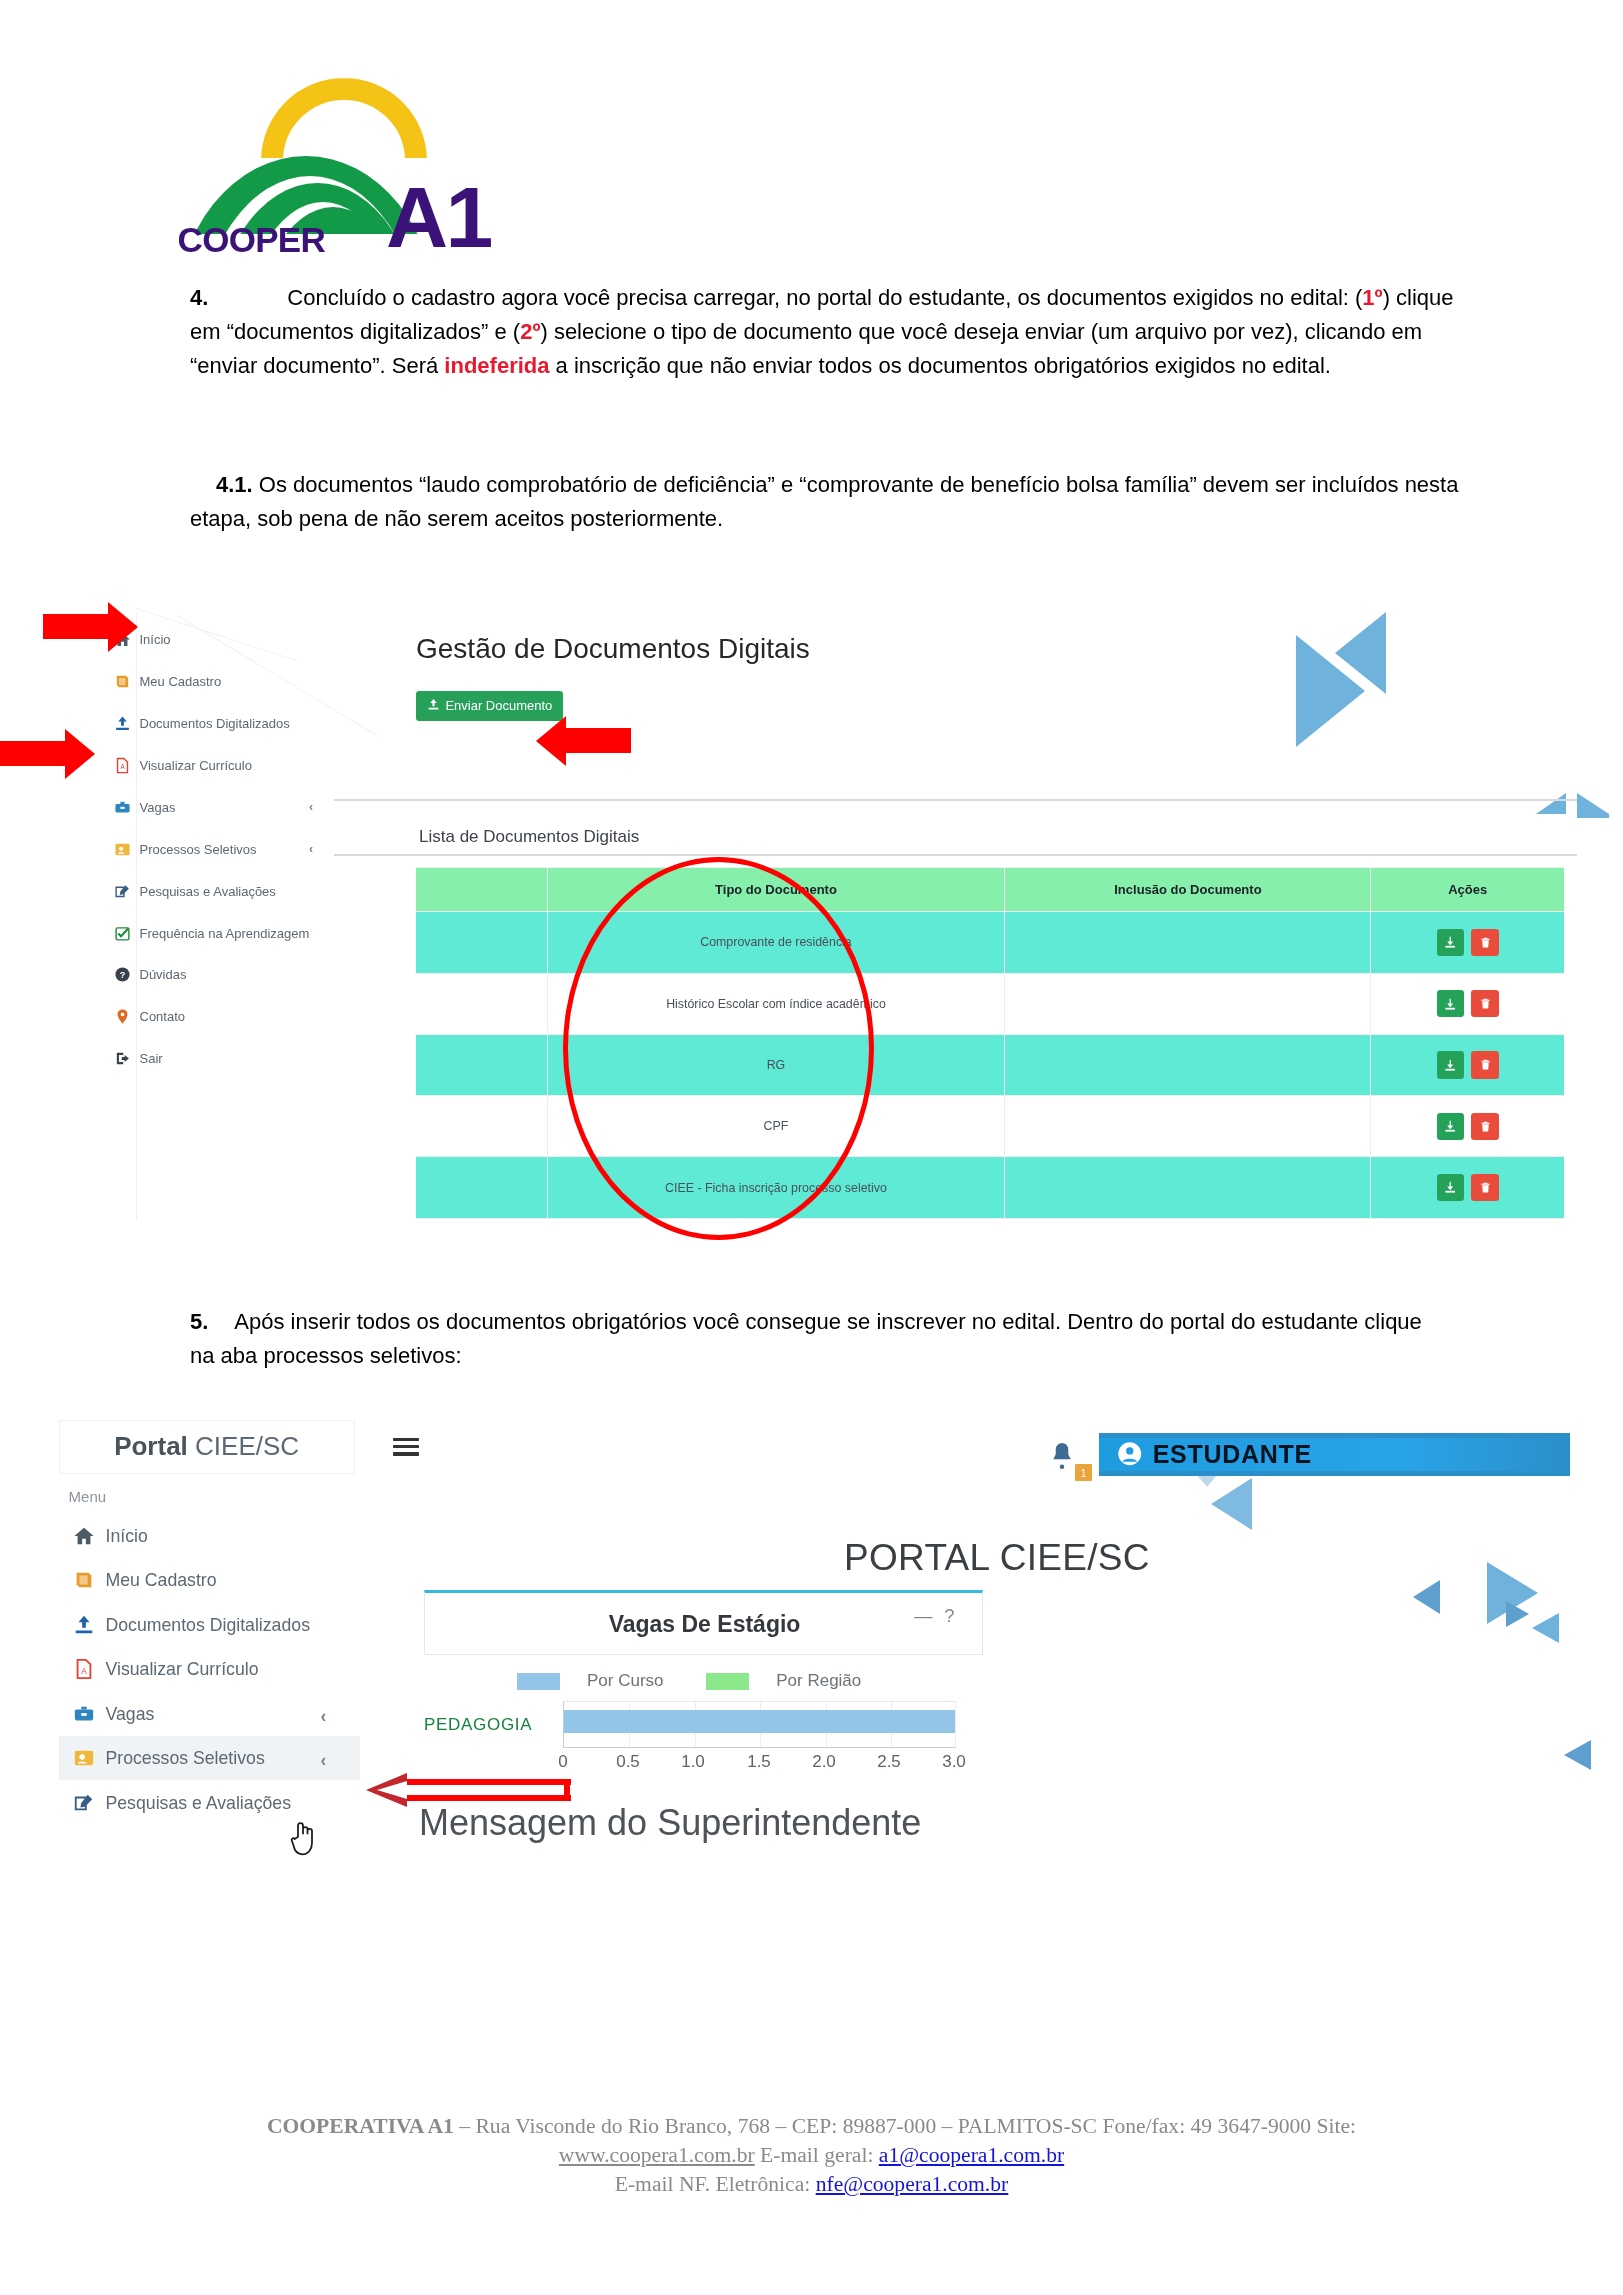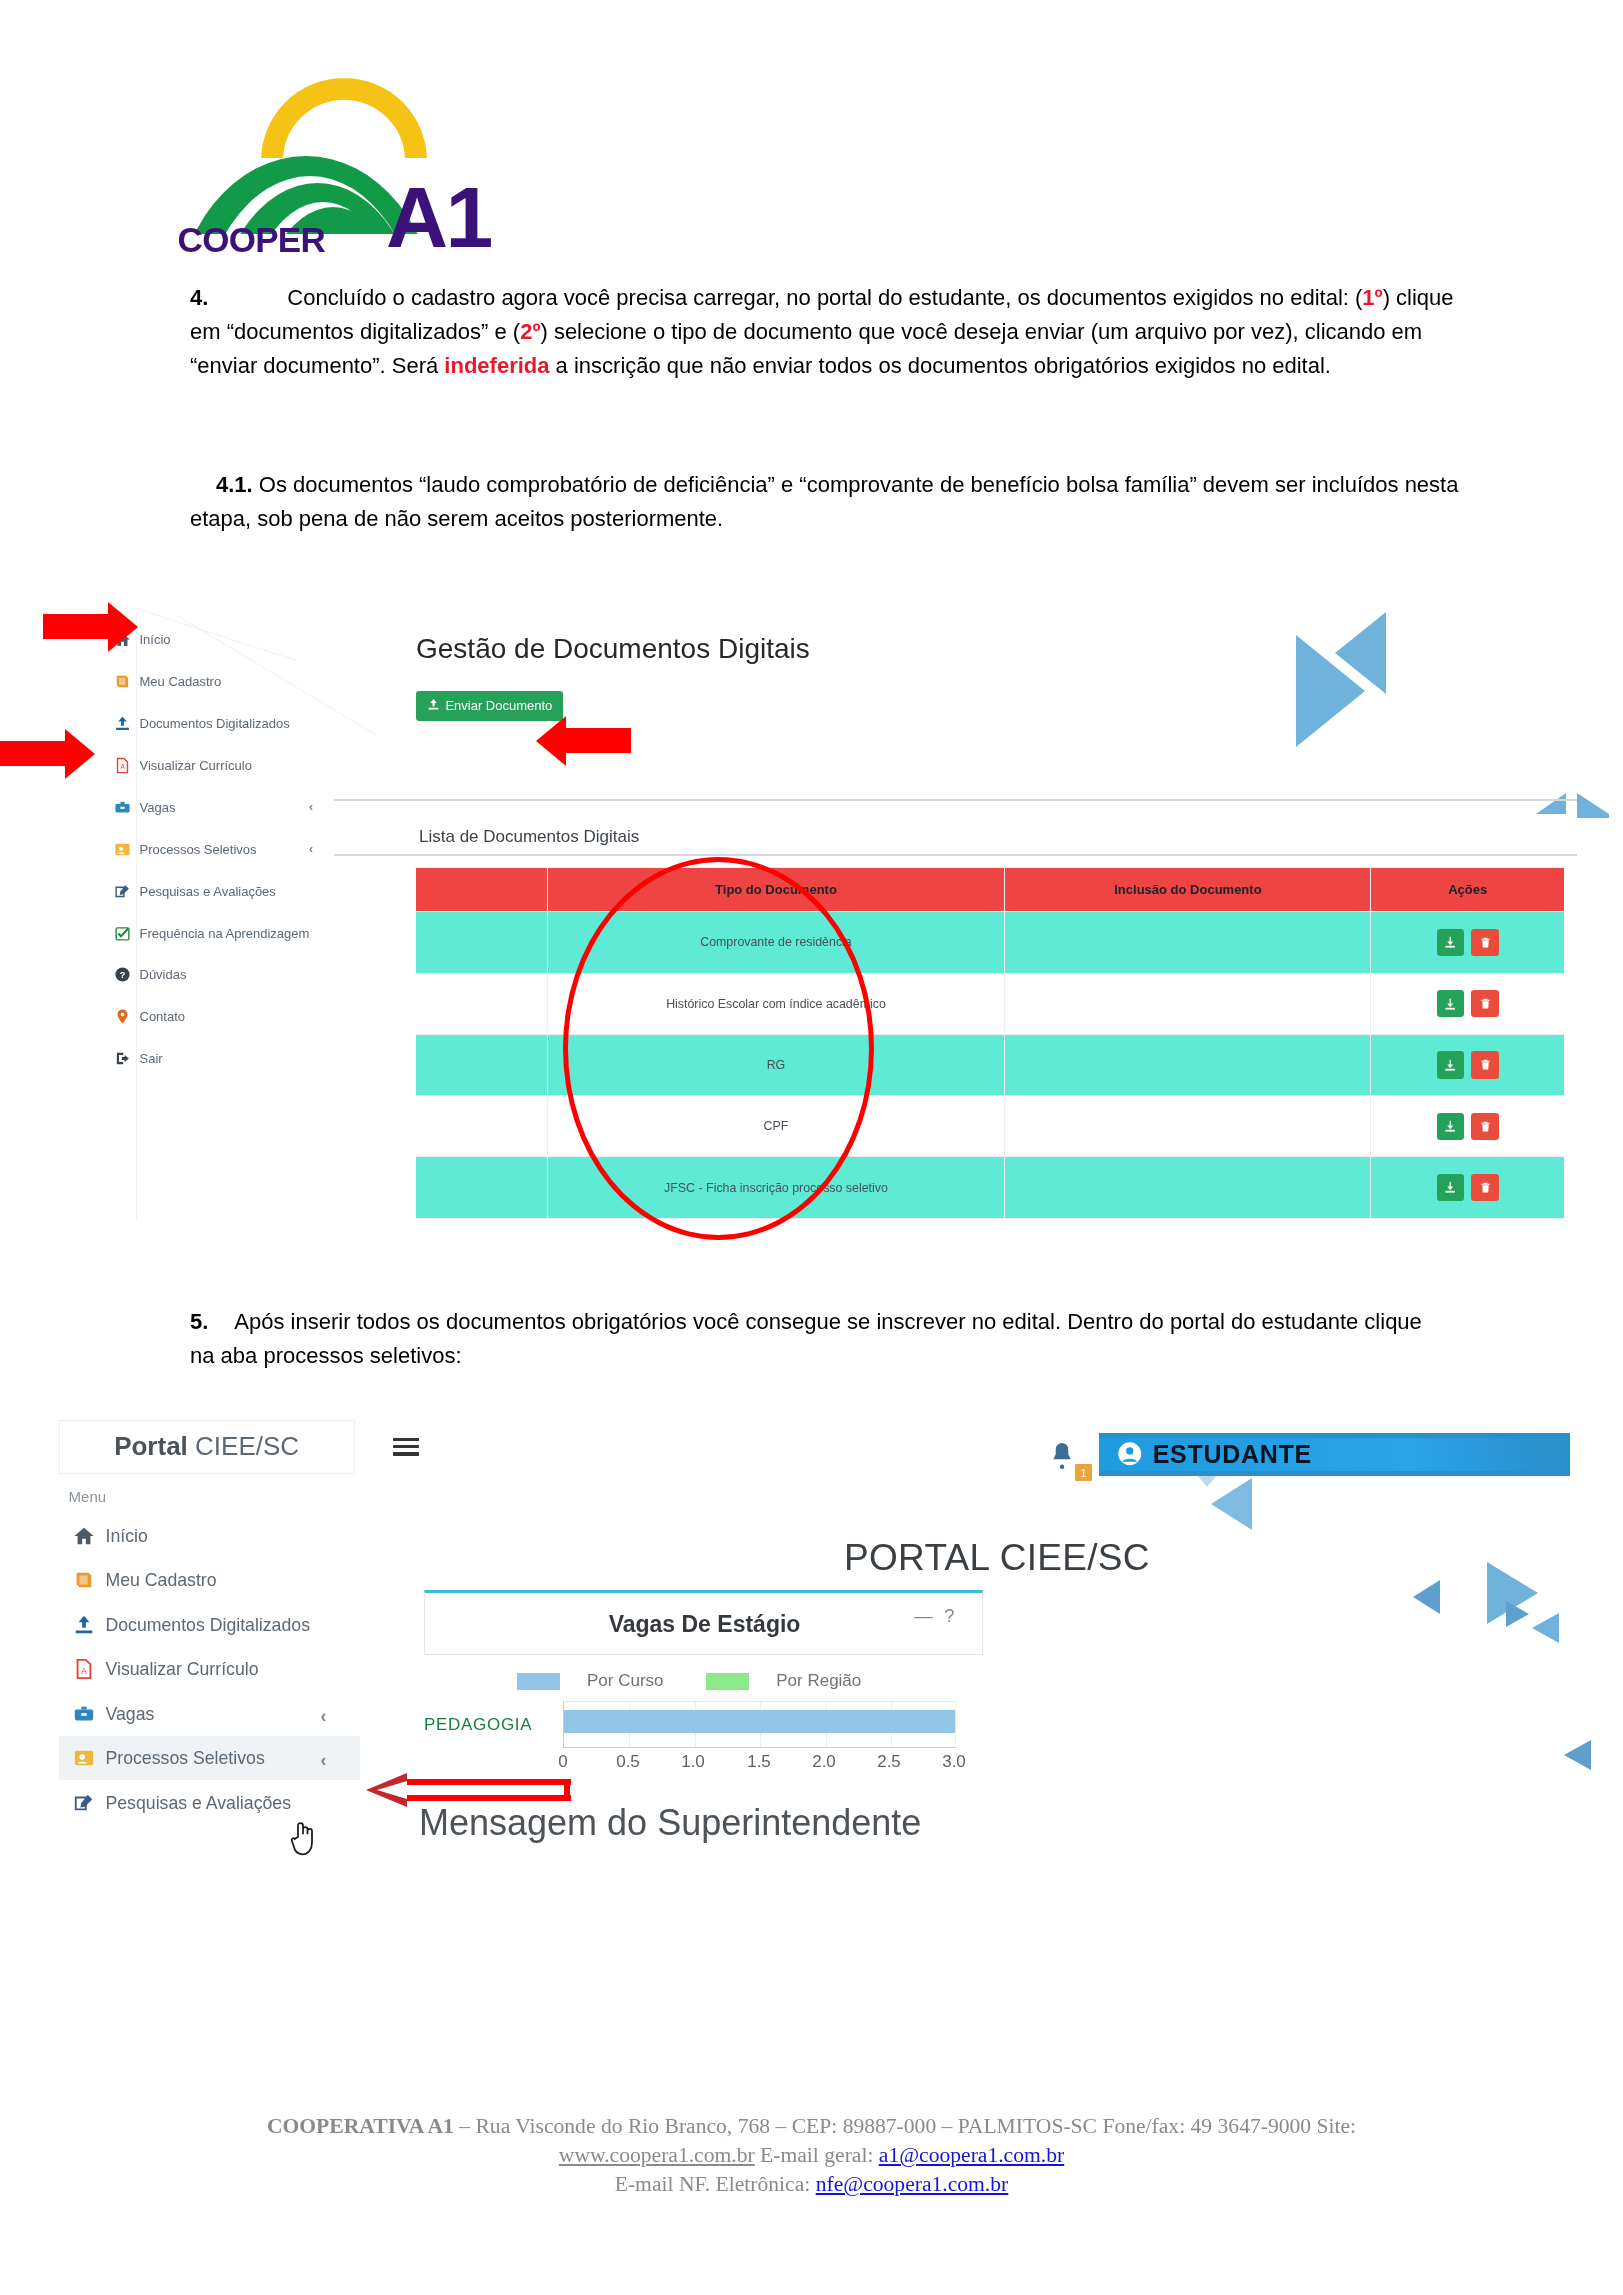--- a/index.html
+++ b/index.html
@@ -49,21 +49,21 @@
   .s1-main{position:absolute;left:249px;top:6.5px;width:1263px;height:628px;}
   .s1-title{position:absolute;left:82px;top:34px;font-size:28px;color:#25282b;}
   .btn-enviar{position:absolute;left:82px;top:92px;background:#27A05A;color:#fff;
               border-radius:3.3px;padding:0 10.5px;height:30px;display:flex;align-items:center;gap:5.9px;
               font-size:13px;white-space:nowrap;}
   .hr-light{position:absolute;left:0;height:2px;background:#d7d9de;}
   .s1-lista{position:absolute;left:85px;top:228px;font-size:17px;color:#3d434a;}
 
   table.docs{position:absolute;left:82px;top:268px;width:1148px;border-collapse:collapse;font-size:12.4px;}
   table.docs th{font-size:13px;font-weight:bold;color:#202428;padding:14.4px 0;border:0.7px solid #edeef0;
-                background:#ef4444;text-align:center;}
+                background:#86efac;text-align:center;}
   table.docs td{padding:16.4px 0;border:0.7px solid #edeef0;color:#4a5058;text-align:center;font-size:12.4px;height:23.6px;}
   table.docs tr.odd td{background:#5eead4;}
   .act-btn{display:inline-flex;align-items:center;justify-content:center;width:27.5px;height:27.5px;
            border-radius:3.3px;vertical-align:middle;}
   .act-dl{background:#24A259;margin-right:7.2px;}
   .act-rm{background:#EA4C3B;}
 
   
   .tri{position:absolute;width:0;height:0;}
 
@@ -346,21 +346,21 @@
                   <path fill="#fff" d="M4 18h16v3H4z"></path>
                 </svg>
               </span><span class="act-btn act-rm">
                 <svg width="13" height="13" viewBox="0 0 24 24">
                   <path fill="#fff" d="M9 3h6l1 2h4v2H4V5h4zM6 8h12l-1 13H7z"></path>
                 </svg>
               </span></td>
           </tr>
           <tr class="odd">
             <td style="border-left: none;"></td>
-            <td>JFSC - Ficha inscrição processo seletivo</td>
+            <td>CIEE - Ficha inscrição processo seletivo</td>
             <td></td>
             <td style="border-right: none;"><span class="act-btn act-dl">
                 <svg width="14.4" height="14.4" viewBox="0 0 24 24">
                   <path fill="#fff" d="M11 3h2v8h4l-5 6-5-6h4z"></path>
                   <path fill="#fff" d="M4 18h16v3H4z"></path>
                 </svg>
               </span><span class="act-btn act-rm">
                 <svg width="13" height="13" viewBox="0 0 24 24">
                   <path fill="#fff" d="M9 3h6l1 2h4v2H4V5h4zM6 8h12l-1 13H7z"></path>
                 </svg>

